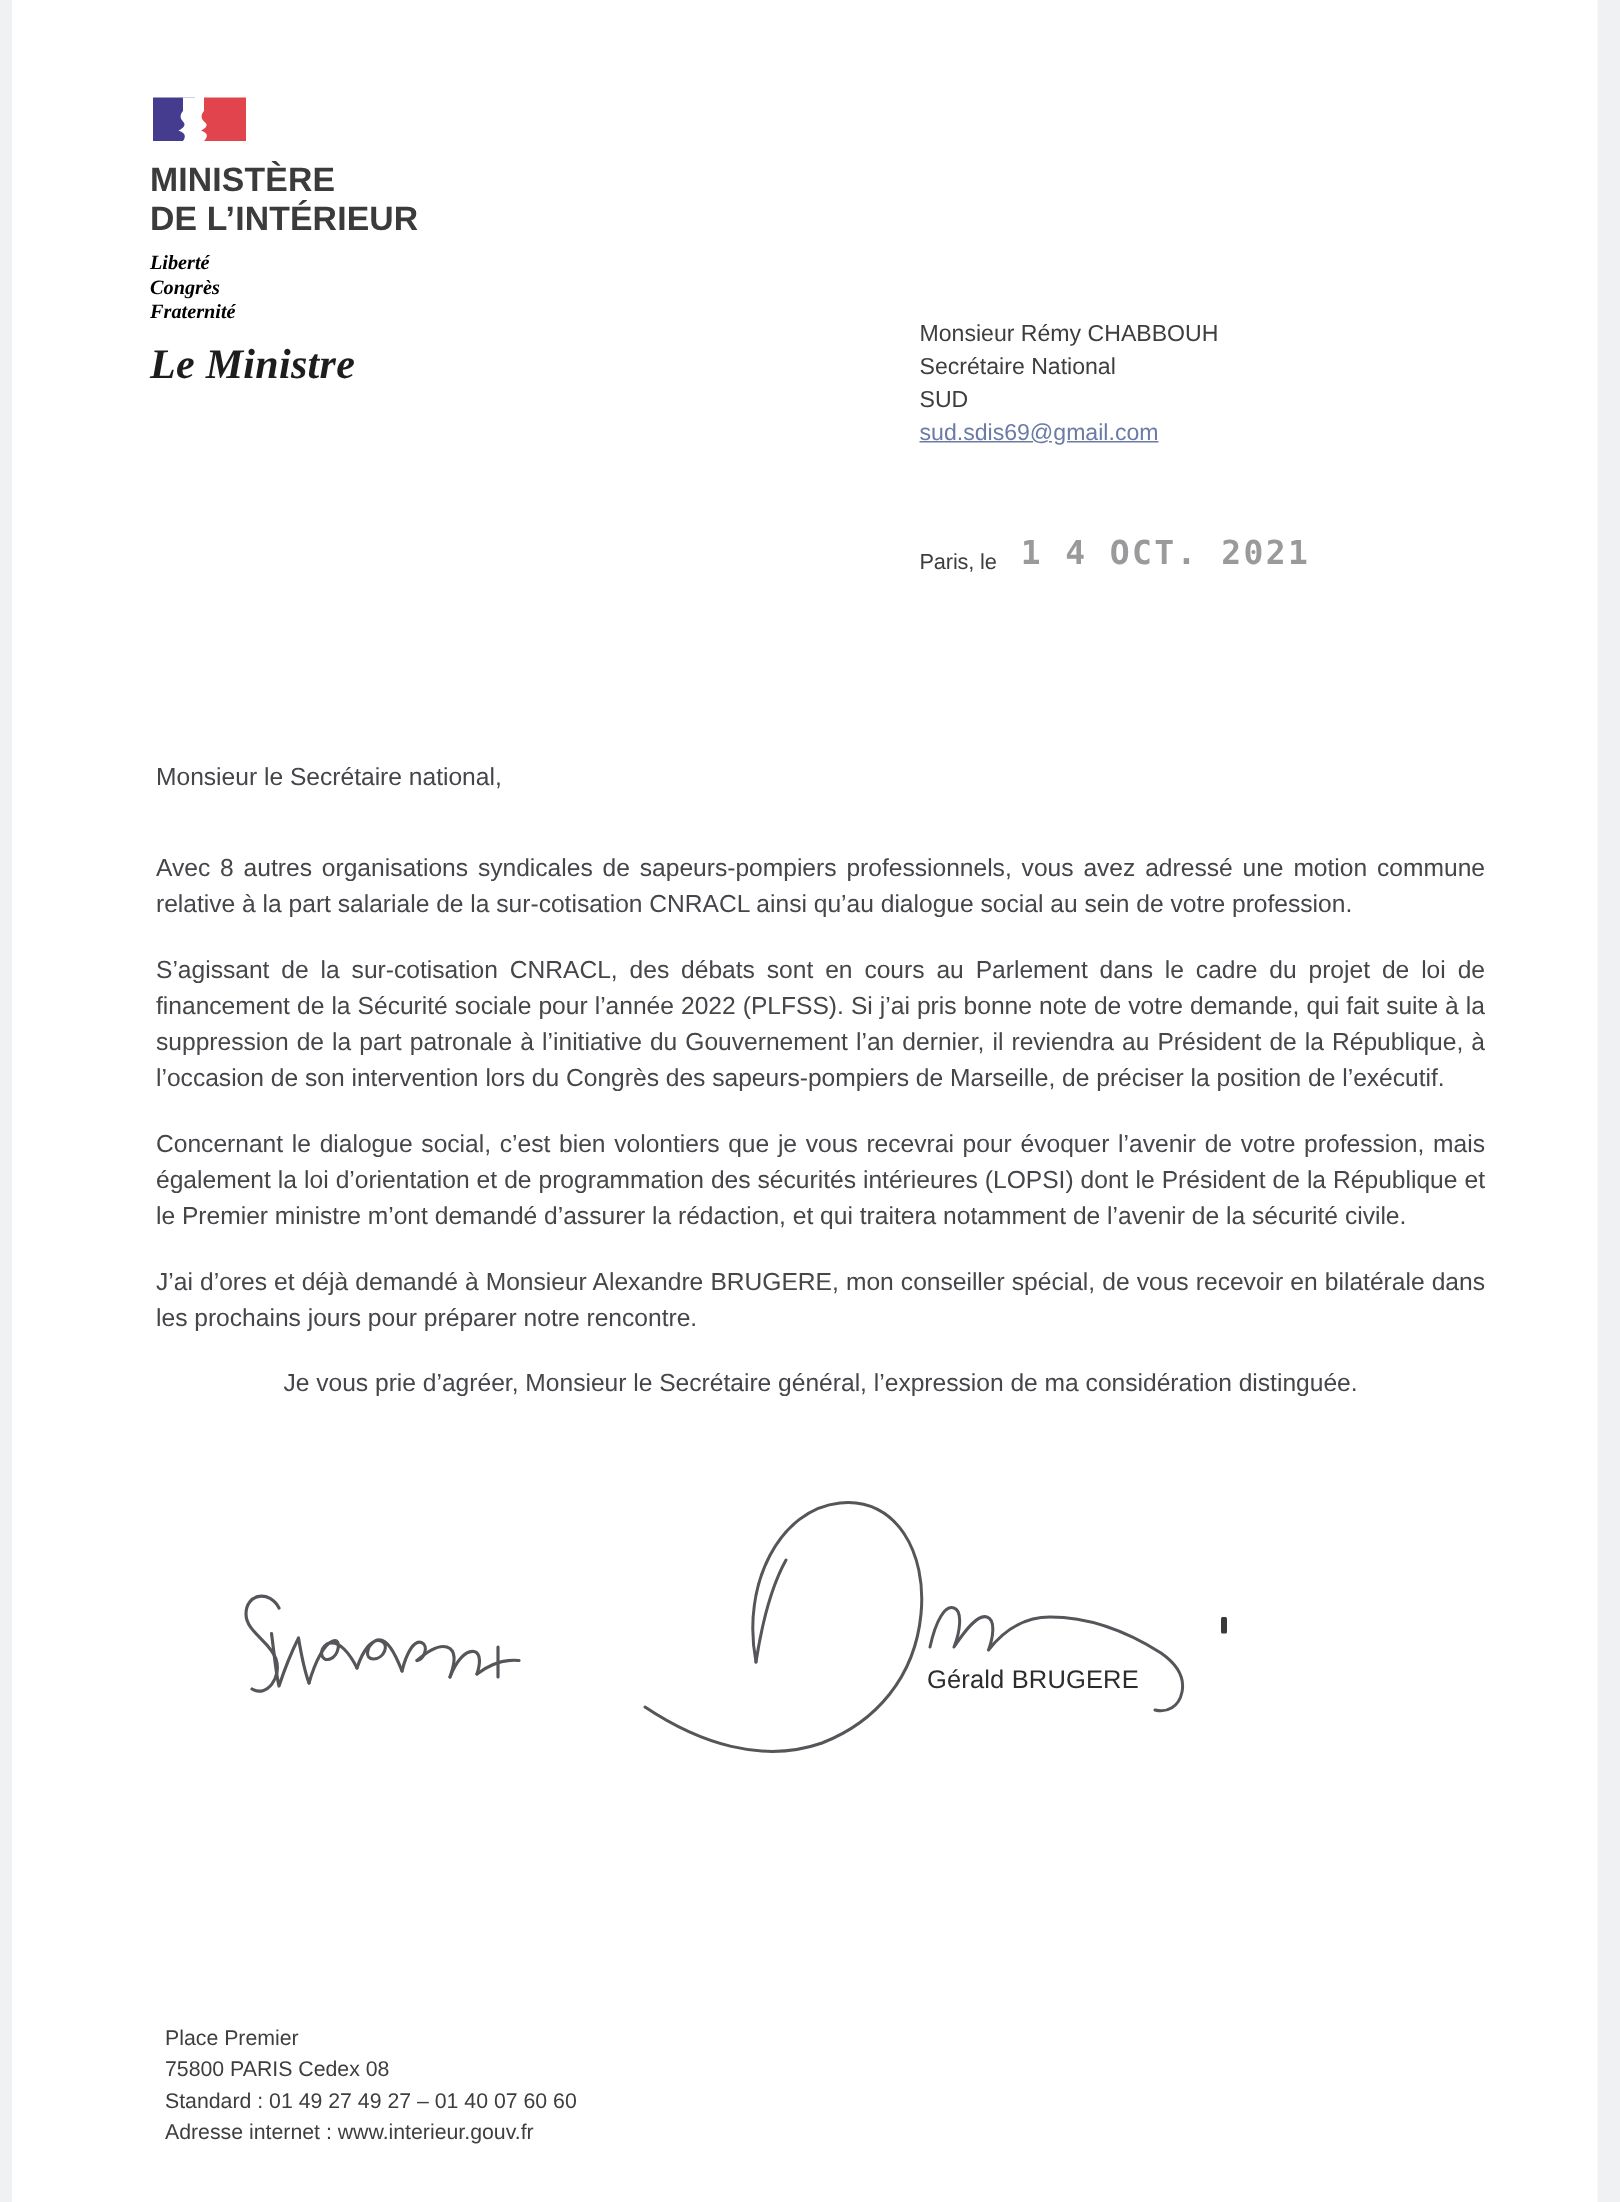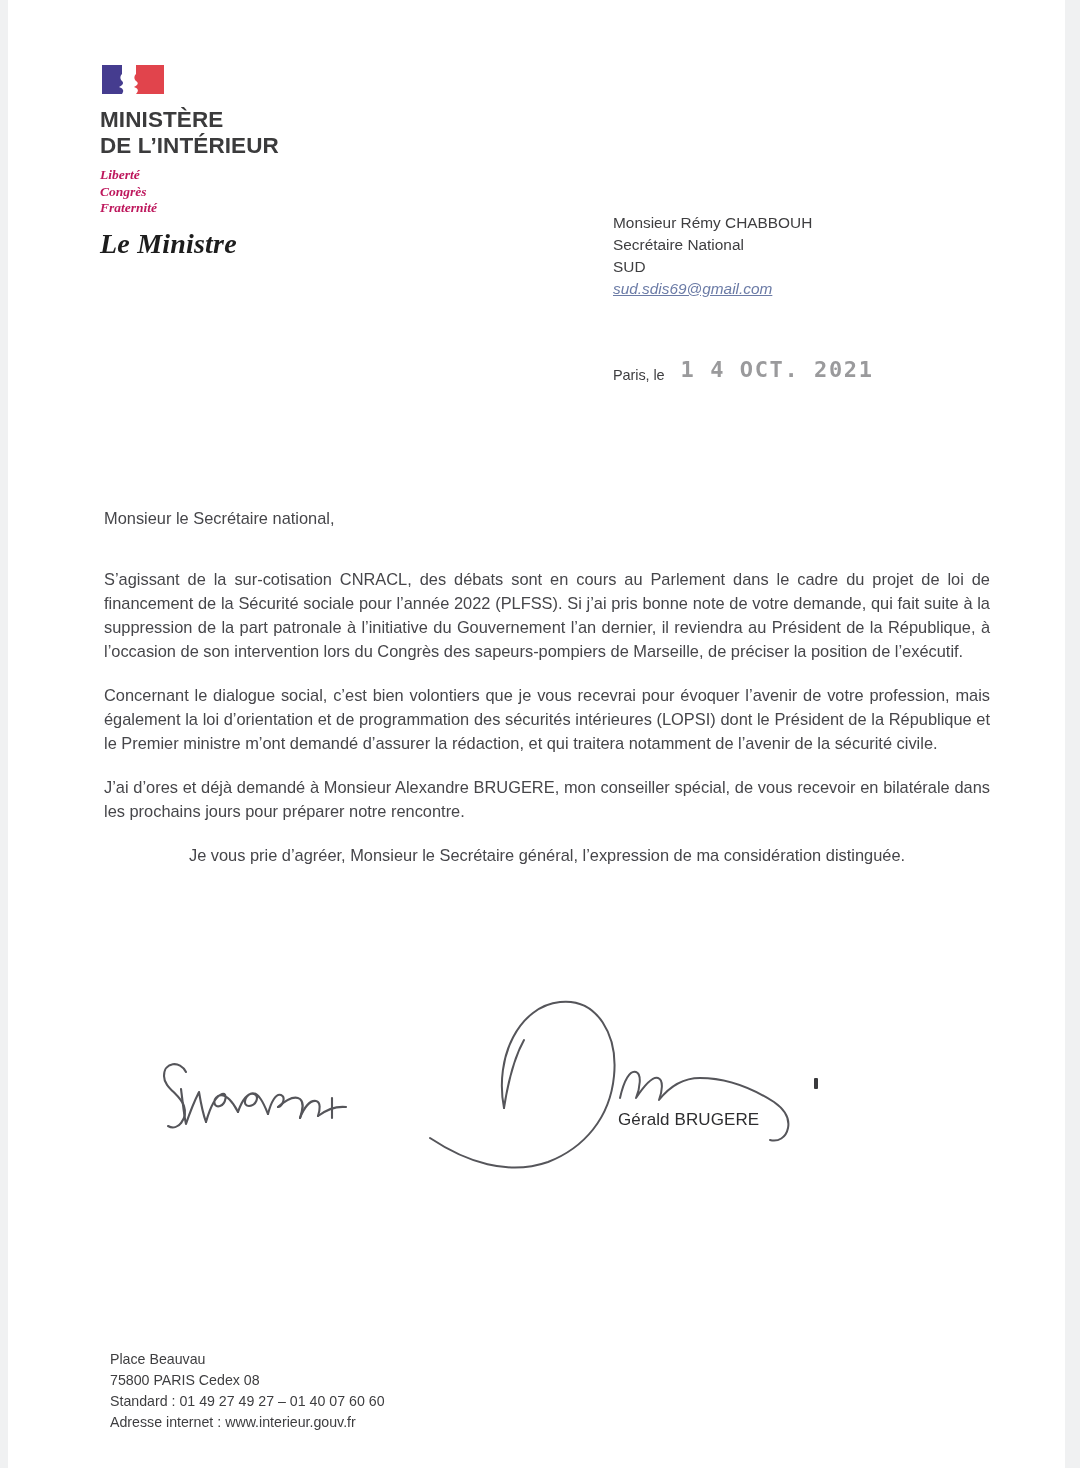--- a/index.html
+++ b/index.html
@@ -52,21 +52,21 @@
     letter-spacing: 0.1px;
     color: #3b3b3c;
   }
   .motto {
     margin-top: 9px;
     font-family: "Liberation Serif", serif;
     font-style: italic;
     font-weight: bold;
     font-size: 13.5px;
     line-height: 1.22;
-    color: #be185d;
+    color: #000000;
   }
   .minister-title {
     position: absolute;
     left: 100px;
     top: 228px;
     font-family: "Liberation Serif", serif;
     font-weight: bold;
     font-style: italic;
     font-size: 28px;
     color: #1d1d1d;
@@ -79,21 +79,20 @@
     left: 613px;
     top: 212px;
     font-size: 15.4px;
     line-height: 1.42;
     color: #3e3e40;
   }
   .recipient div { white-space: nowrap; }
   .recipient .email {
     color: #6b7ba6;
     text-decoration: underline;
-    font-style: italic;
   }
 
   
   .dateline {
     position: absolute;
     left: 613px;
     top: 360px;
     display: flex;
     align-items: baseline;
   }
@@ -221,20 +220,21 @@
   </div>
 
   <div class="dateline">
     <span class="place">Paris, le</span>
     <span class="stamp">1 4 OCT. 2021</span>
   </div>
 
   <div class="salutation">Monsieur le Secrétaire national,</div>
 
   <div class="body-text">
+    <p>Avec 8 autres organisations syndicales de sapeurs-pompiers professionnels, vous avez adressé une motion commune relative à la part salariale de la sur-cotisation CNRACL ainsi qu’au dialogue social au sein de votre profession.</p>
     <p>S’agissant de la sur-cotisation CNRACL, des débats sont en cours au Parlement dans le cadre du projet de loi de financement de la Sécurité sociale pour l’année 2022 (PLFSS). Si j’ai pris bonne note de votre demande, qui fait suite à la suppression de la part patronale à l’initiative du Gouvernement l’an dernier, il reviendra au Président de la République, à l’occasion de son intervention lors du Congrès des sapeurs-pompiers de Marseille, de préciser la position de l’exécutif.</p>
     <p>Concernant le dialogue social, c’est bien volontiers que je vous recevrai pour évoquer l’avenir de votre profession, mais également la loi d’orientation et de programmation des sécurités intérieures (LOPSI) dont le Président de la République et le Premier ministre m’ont demandé d’assurer la rédaction, et qui traitera notamment de l’avenir de la sécurité civile.</p>
     <p>J’ai d’ores et déjà demandé à Monsieur Alexandre BRUGERE, mon conseiller spécial, de vous recevoir en bilatérale dans les prochains jours pour préparer notre rencontre.</p>
     <p class="last noj">Je vous prie d’agréer, Monsieur le Secrétaire général, l’expression de ma considération distinguée.</p>
   </div>
 
   <svg class="sig-left" viewBox="0 0 220 95">
     <g fill="none" stroke="#55555a" stroke-width="2.1" stroke-linecap="round" stroke-linejoin="round">
       <path d="M36 20 C30 8, 14 10, 14 24 C14 36, 30 42, 34 54 C38 66, 28 80, 18 74"></path>
       <path d="M31 37 C33 52, 34 64, 36 72 C40 60, 45 48, 49 40 C51 52, 53 62, 56 70"></path>
@@ -253,19 +253,19 @@
       <path d="M96 116 C86 64, 112 14, 152 10 C190 6, 210 44, 206 84 C202 126, 176 156, 140 170 C100 184, 58 170, 22 146"></path>
       <path d="M96 116 C100 90, 106 66, 116 48"></path>
       <path d="M212 106 C216 88, 222 78, 228 80 C234 82, 232 96, 228 106 C236 94, 244 84, 250 86 C256 88, 254 100, 251 108 C262 94, 276 86, 292 86 C318 86, 344 96, 366 110 C376 117, 382 126, 380 136 C378 146, 370 150, 362 148"></path>
     </g>
   </svg>
 
   <div class="sig-name">Gérald BRUGERE</div>
   <div class="sig-mark"></div>
 
   <div class="footer">
-    <div>Place Beauvau</div>
+    <div>Place Premier</div>
     <div>75800 PARIS Cedex 08</div>
     <div>Standard : 01 49 27 49 27 – 01 40 07 60 60</div>
     <div>Adresse internet : www.interieur.gouv.fr</div>
   </div>
 
 </div>
 
 </body></html>

